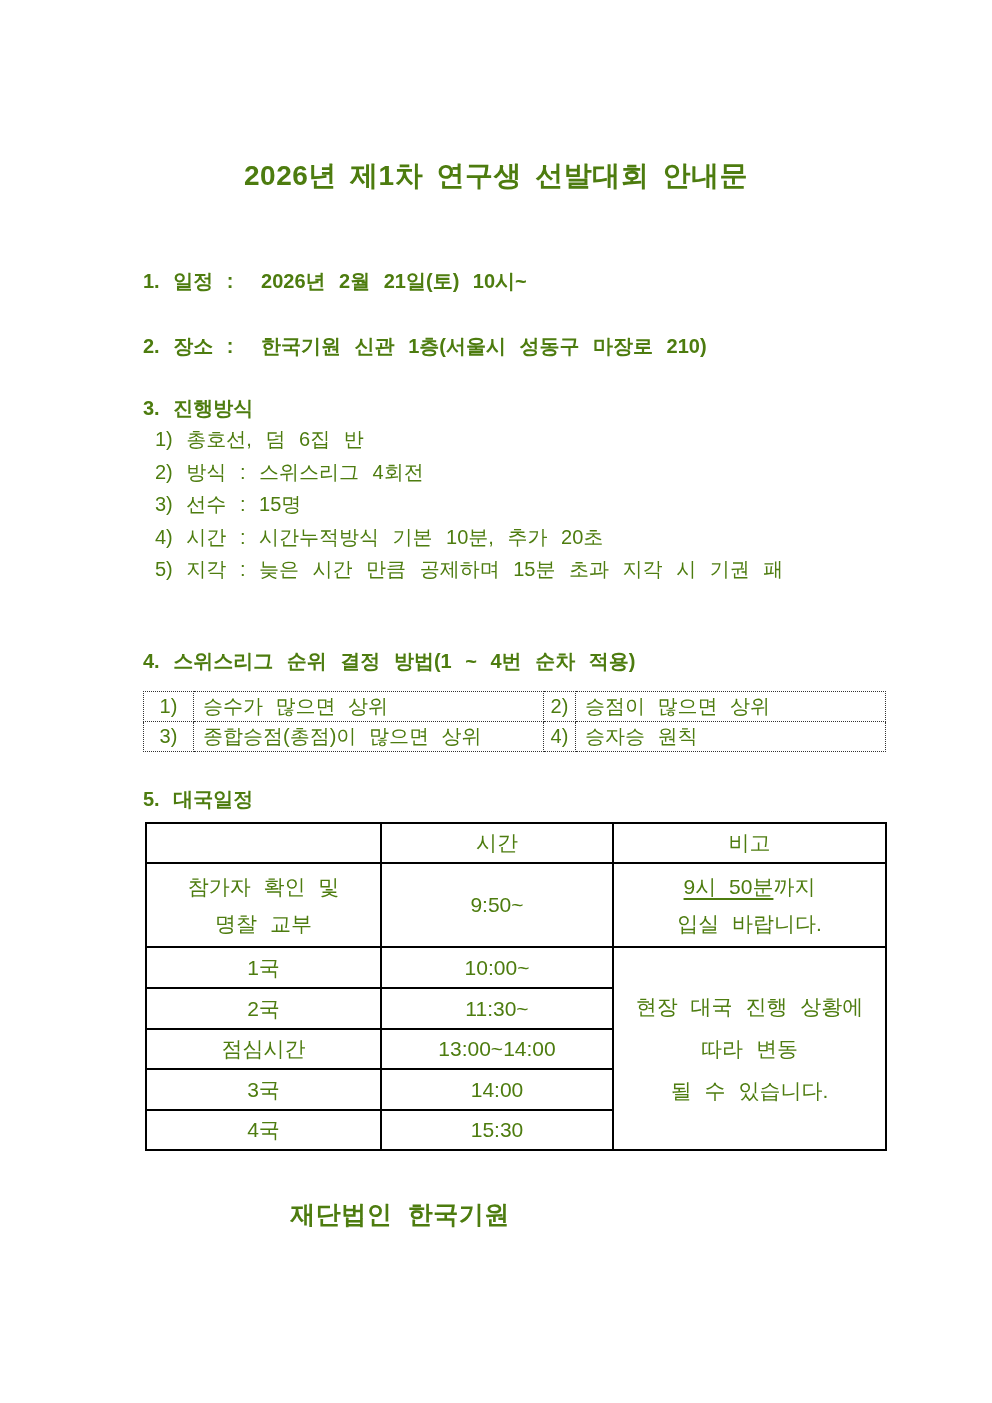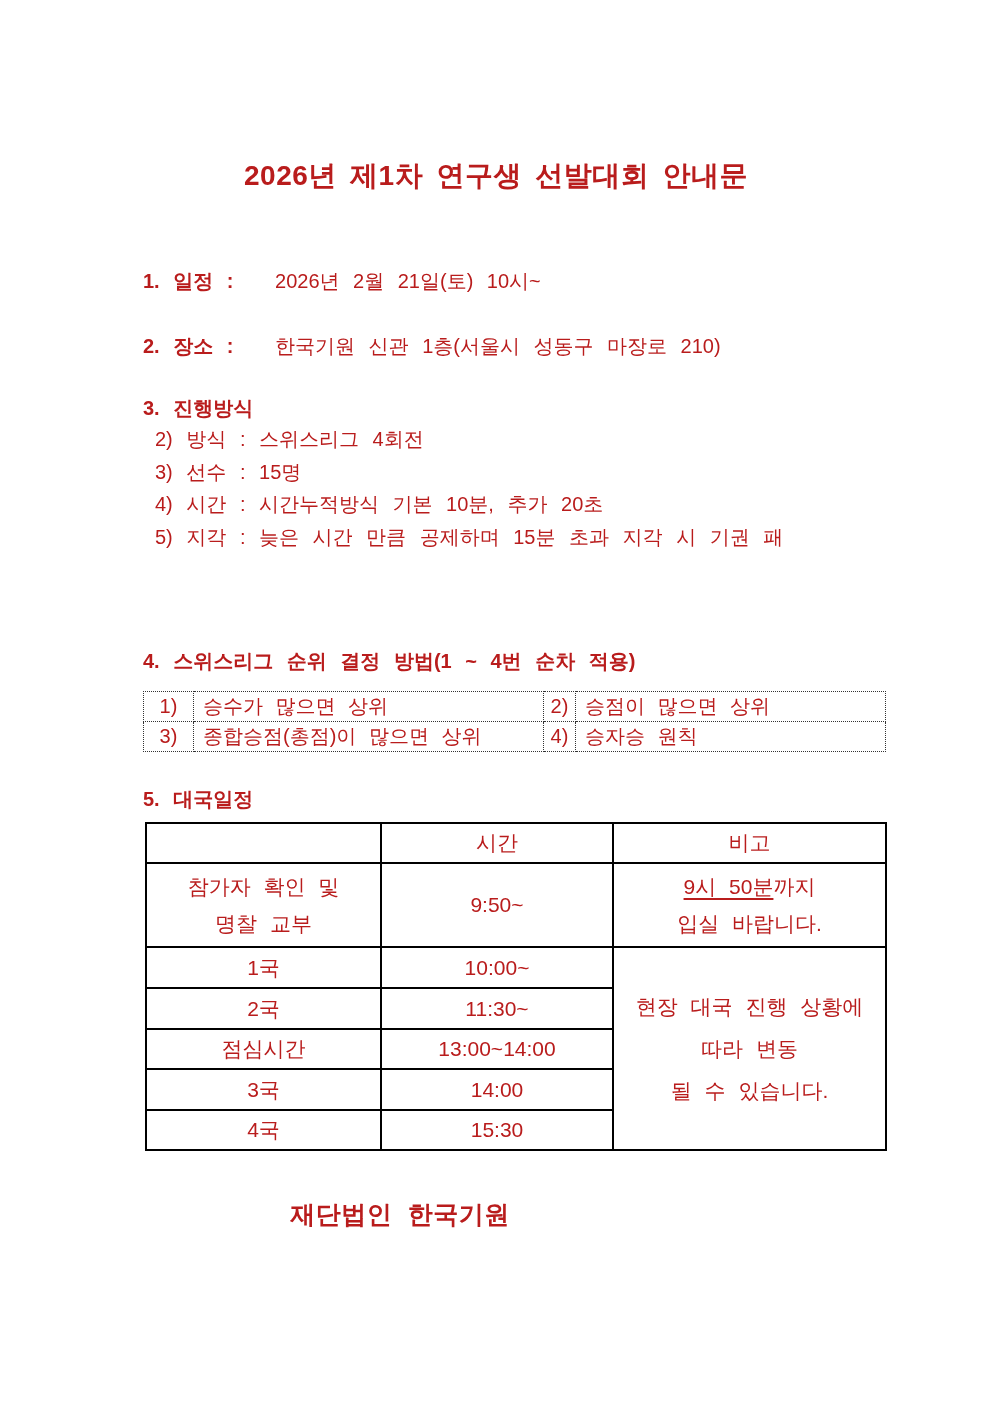--- a/index.html
+++ b/index.html
@@ -1,36 +1,36 @@
 <!DOCTYPE html>
 <html><head>
 <meta charset="utf-8">
 <style>
   html, body { margin:0; padding:0; background:#ffffff; }
   .page {
     position:relative;
     width:992px; height:1403px;
     background:#ffffff;
-    color:#b91c1c;
+    color:#4d7c0f;
     font-family:"Liberation Sans","DejaVu Sans",sans-serif;
     overflow:hidden;
   }
   .doc-title {
     position:absolute; top:158px; left:0; width:992px;
     margin:0; text-align:center;
     font-size:28px; font-weight:700; line-height:36px;
     word-spacing:5px; letter-spacing:0.5px;
   }
   .sec {
     position:absolute; left:143px;
     font-size:20px; line-height:26px;
     word-spacing:8px; white-space:nowrap;
   }
   .sec .lbl { font-weight:700; }
-  .sec .val { margin-left:28px; }
+  .sec .val { margin-left:14px;font-weight:bold; }
   .sec-1 { top:268px; }
   .sec-2 { top:333px; }
   .sec-3 { top:395px; }
   .sec-4 { top:648px; }
   .sec-5 { top:786px; }
   .sub-items {
     position:absolute; top:423px; left:155px;
     font-size:20px; line-height:32.5px;
     word-spacing:8px; white-space:nowrap;
   }
@@ -80,20 +80,21 @@
   <div class="sec sec-2">
     <span class="lbl">2. 장소 :</span>
     <span class="val">한국기원 신관 1층(서울시 성동구 마장로 210)</span>
   </div>
 
   <div class="sec sec-3">
     <span class="lbl">3. 진행방식</span>
   </div>
 
   <div class="sub-items">
+    <div>1) 총호선, 덤 6집 반</div>
     <div>2) 방식 : 스위스리그 4회전</div>
     <div>3) 선수 : 15명</div>
     <div>4) 시간 : 시간누적방식 기본 10분, 추가 20초</div>
     <div>5) 지각 : 늦은 시간 만큼 공제하며 15분 초과 지각 시 기권 패</div>
   </div>
 
   <div class="sec sec-4">
     <span class="lbl">4. 스위스리그 순위 결정 방법(1 ~ 4번 순차 적용)</span>
   </div>
 

